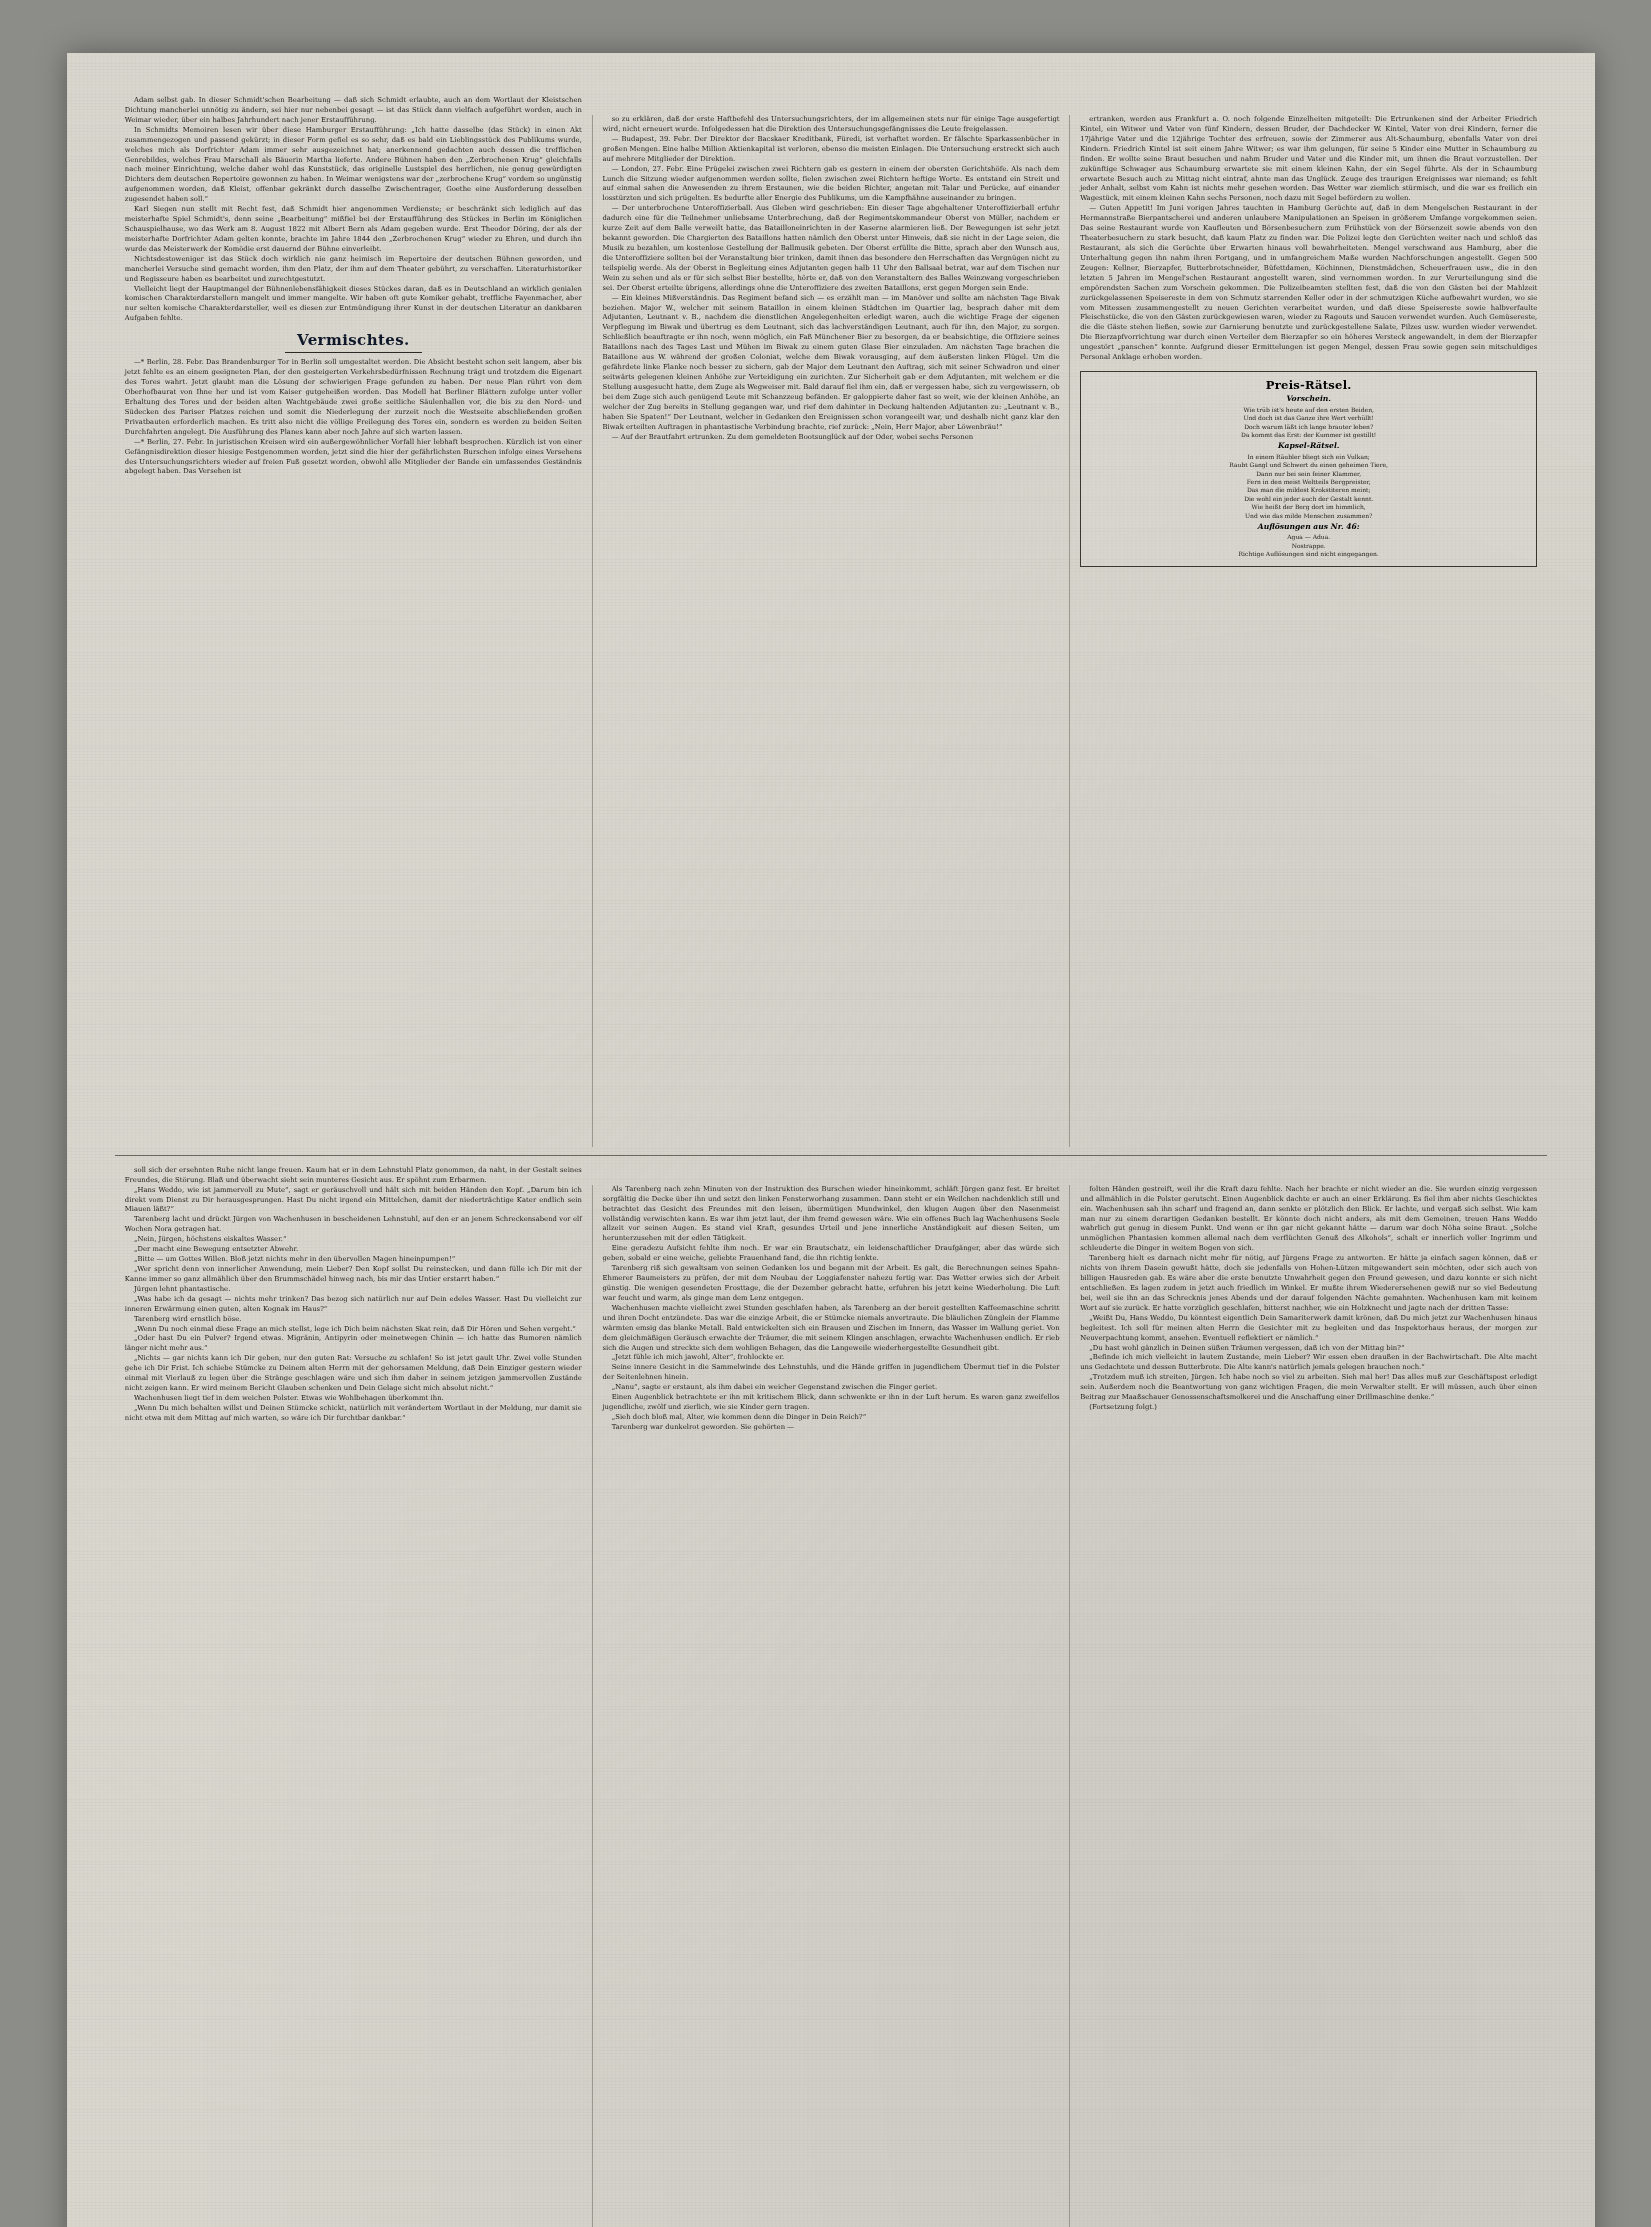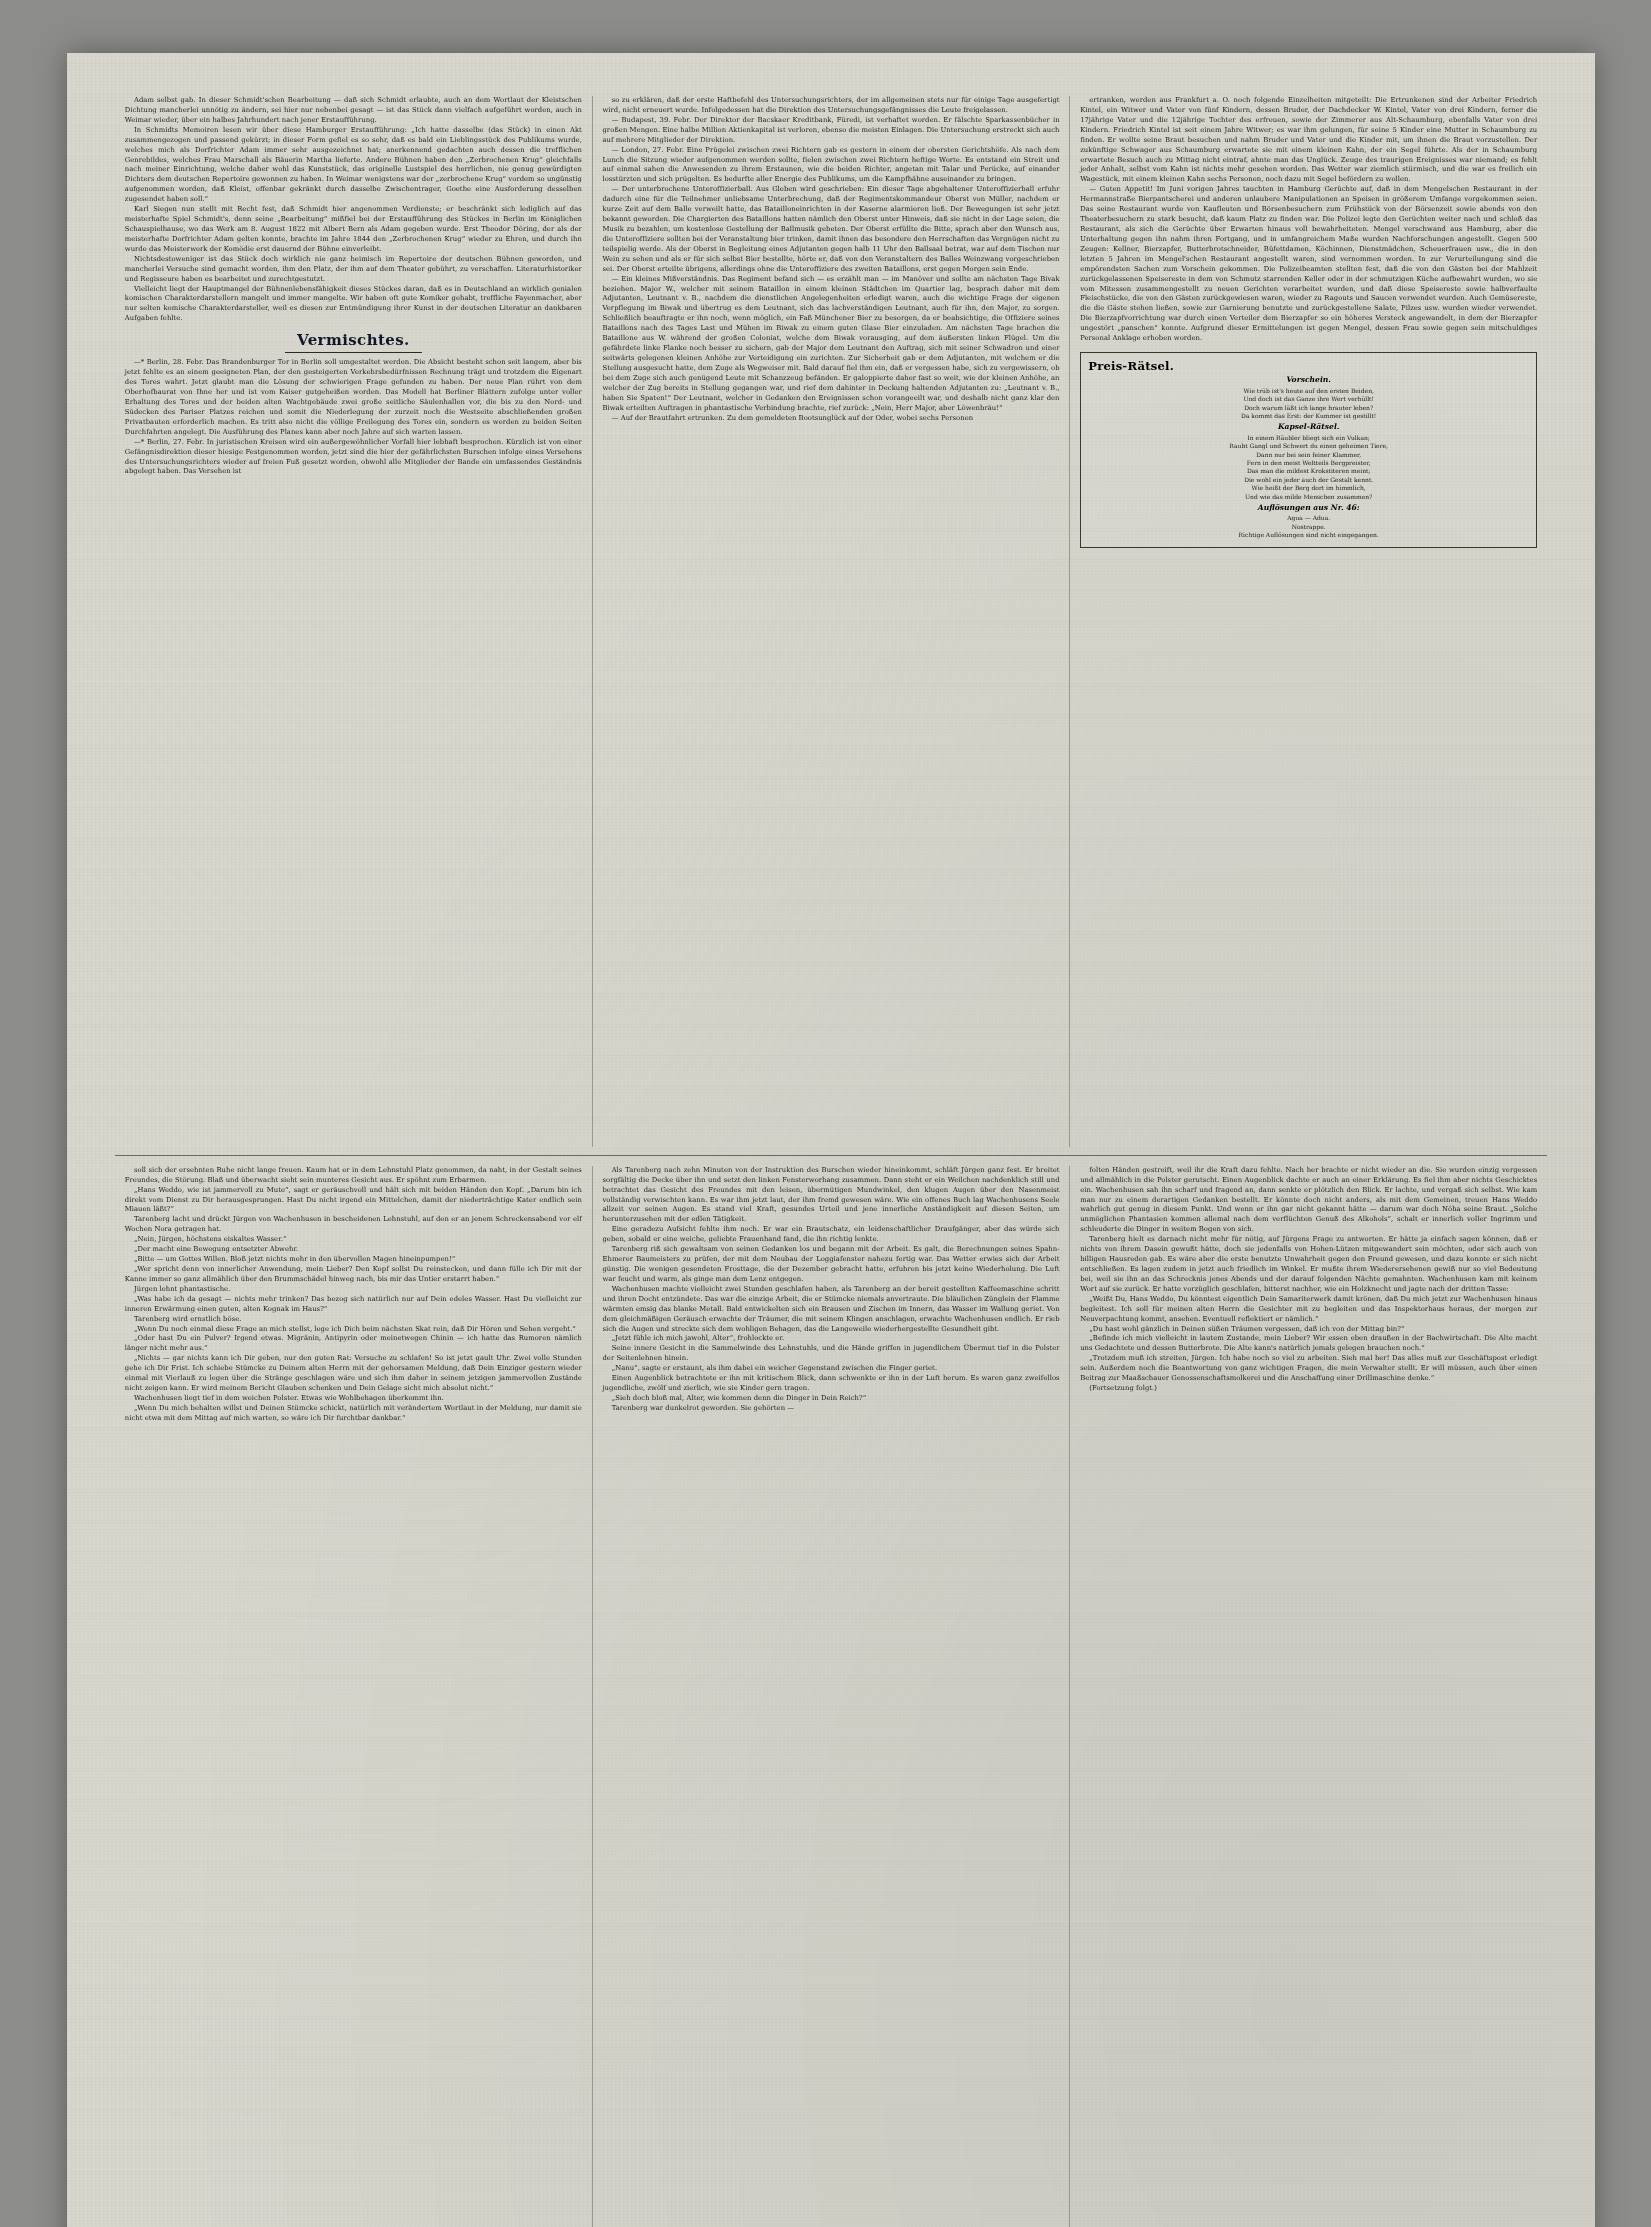--- a/index.html
+++ b/index.html
@@ -53,20 +53,21 @@
     height: 1185px;
     margin-top: 9.8px;
   }
   .col {
     flex: 1 1 0;
     padding: 0 9.8px;
     position: relative;
   }
   .col + .col {
     border-left: 0.4px solid #9a978c;
+    margin-top: 19px;
   }
   p.t {
     margin: 0;
     font-size: 6.8px;
     line-height: 1.46;
     text-align: justify;
     text-indent: 1.35em;
     color: #23201c;
     letter-spacing: 0.04px;
     font-family: "DejaVu Serif", serif;
@@ -87,21 +88,21 @@
     border-top: 0.9px solid #2c2924;
   }
   .boxed {
     border: 0.9px solid #3a372f;
     padding: 6.2px 7.1px 7.1px 7.1px;
     margin-top: 8px;
     background: rgba(255,255,255,0.06);
   }
   .boxed h3 {
     margin: 0 0 1.8px 0;
-    text-align: left;
+    text-align: center;
     font-size: 11.6px;
     font-weight: bold;
     letter-spacing: 0.2px;
   }
   .boxed h4 {
     margin: 1.8px 0 2.7px 0;
     text-align: center;
     font-size: 7.6px;
     font-weight: bold;
     font-style: italic;

